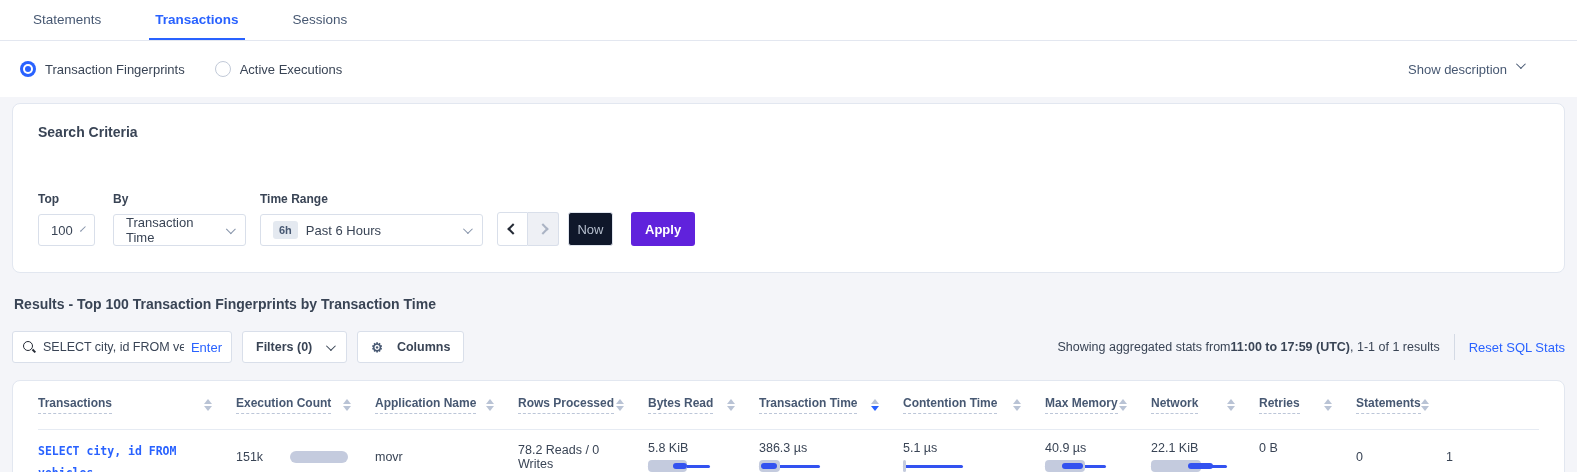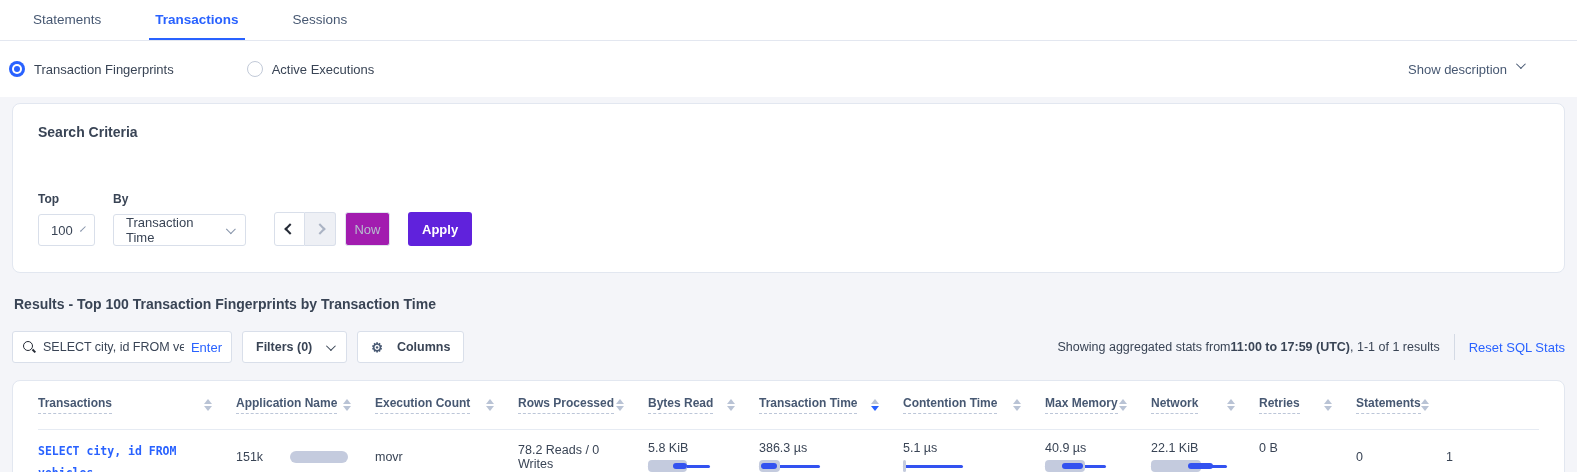--- a/index.html
+++ b/index.html
@@ -44,22 +44,21 @@
     font-weight: bold;
     border-bottom-color: var(--accent);
   }
 
   
   .subbar {
     background: #fff;
     height: 56px;
     display: flex;
     align-items: center;
-    padding: 0 54px 0 9px;
-    gap: 43px;
+    padding: 0 54px 0 20px;
   }
   .radio-opt { display: flex; align-items: center; gap: 9px; margin-right: 30px; cursor: pointer; }
   .radio-outer {
     width: 16px; height: 16px; border-radius: 50%;
     background: var(--accent);
     display: flex; align-items: center; justify-content: center;
   }
   .radio-ring { width: 10px; height: 10px; border-radius: 50%; background: #fff;
     display: flex; align-items: center; justify-content: center; }
   .radio-dot { width: 6px; height: 6px; border-radius: 50%; background: var(--accent); }
@@ -104,21 +103,21 @@
   .arrow-group { display: flex; margin-left: 14px; }
   .arrow-btn {
     width: 31px; height: 34px; border: 1px solid var(--border); background: #fff;
     display: flex; align-items: center; justify-content: center; cursor: pointer;
   }
   .arrow-btn.prev { border-radius: 3px 0 0 3px; }
   .arrow-btn.next { border-radius: 0 3px 3px 0; background: #eef0f5; border-left: none; cursor: default; }
   .chev-l { width: 8px; height: 8px; border-left: 2.2px solid #242a35; border-bottom: 2.2px solid #242a35; transform: rotate(45deg); }
   .chev-r { width: 8px; height: 8px; border-right: 2px solid #aab3c4; border-top: 2px solid #aab3c4; transform: rotate(45deg); }
   .now-btn {
-    margin-left: 9px; width: 45px; height: 34px; background: #a21caf;
+    margin-left: 9px; width: 45px; height: 34px; background: #0f172a;
     border: 1px solid #e0e5ee; border-radius: 3px; color: #b6bfce; font-size: 13px;
     font-family: inherit; cursor: pointer;
   }
   .apply-btn {
     margin-left: 18px; height: 34px; padding: 0 14px;
     background: var(--purple); color: #fff; font-weight: bold; font-size: 13px;
     border: none; border-radius: 3px; font-family: inherit; cursor: pointer;
   }
 
   
@@ -220,20 +219,28 @@
       <span class="field-label">Top</span>
       <div class="selectbox w-top">
         <span>100</span>
         <span class="chev grey"></span>
       </div>
     </div>
     <div class="field">
       <span class="field-label">By</span>
       <div class="selectbox w-by">
         <span>Transaction Time</span>
+        <span class="chev grey"></span>
+      </div>
+    </div>
+    <div class="field">
+      <span class="field-label">Time Range</span>
+      <div class="selectbox w-time">
+        <span class="time-badge">6h</span>
+        <span>Past 6 Hours</span>
         <span class="chev grey"></span>
       </div>
     </div>
     <div class="arrow-group">
       <div class="arrow-btn prev">
         <span class="chev-l"></span>
       </div>
       <div class="arrow-btn next">
         <span class="chev-r"></span>
       </div>
@@ -271,28 +278,28 @@
 <section class="card table-card">
   <div class="tgrid thead">
     <div class="th">
       <span class="th-label">Transactions</span>
       <span class="sorter">
           <span class="car-up"></span>
           <span class="car-down"></span>
         </span>
     </div>
     <div class="th">
+      <span class="th-label">Execution Count</span>
+      <span class="sorter">
+          <span class="car-up"></span>
+          <span class="car-down"></span>
+        </span>
+    </div>
+    <div class="th">
       <span class="th-label">Application Name</span>
-      <span class="sorter">
-          <span class="car-up"></span>
-          <span class="car-down"></span>
-        </span>
-    </div>
-    <div class="th">
-      <span class="th-label">Execution Count</span>
       <span class="sorter">
           <span class="car-up"></span>
           <span class="car-down"></span>
         </span>
     </div>
     <div class="th">
       <span class="th-label">Rows Processed</span>
       <span class="sorter">
           <span class="car-up"></span>
           <span class="car-down"></span>

